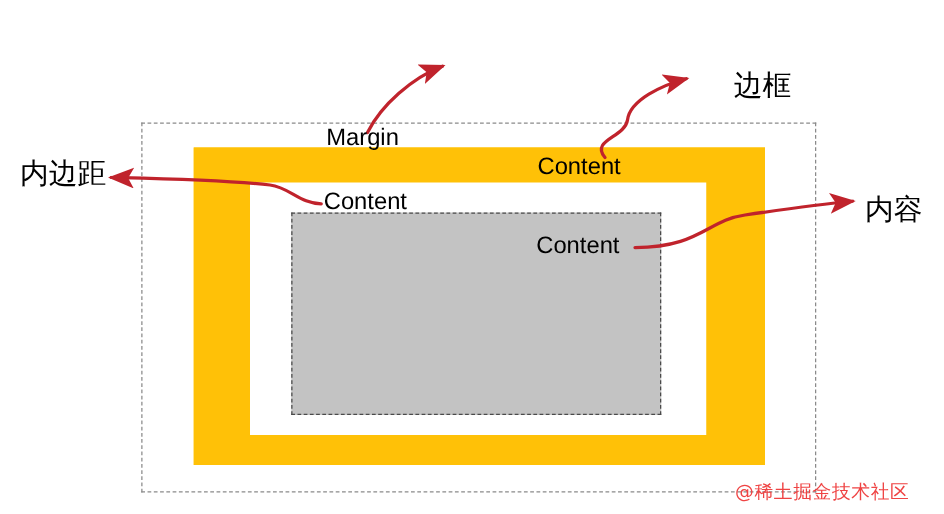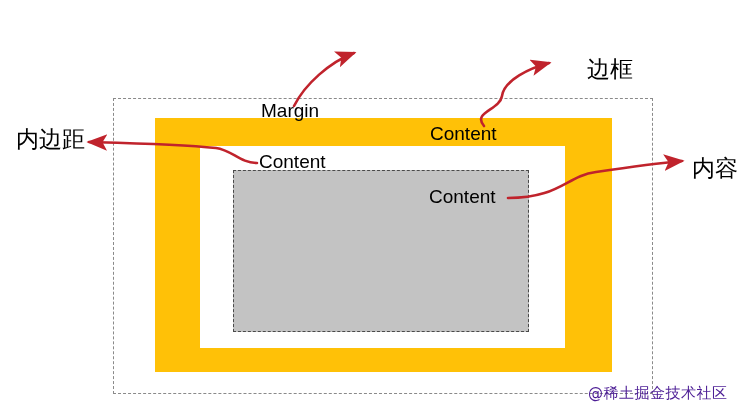--- a/index.html
+++ b/index.html
@@ -93,21 +93,21 @@
     pointer-events: none;
   }
 
   
   #watermark {
     position: absolute;
     left: 588px;
     top: 384px;
     font-family: "DejaVu Sans", "Liberation Sans", sans-serif;
     font-size: 15px;
-    color: #4c1d95;
+    color: #ef4444;
     white-space: nowrap;
     letter-spacing: 0.5px;
   }
 </style>
 </head>
 <body>
 
 <div id="stage">
 
   <div class="margin-box">

